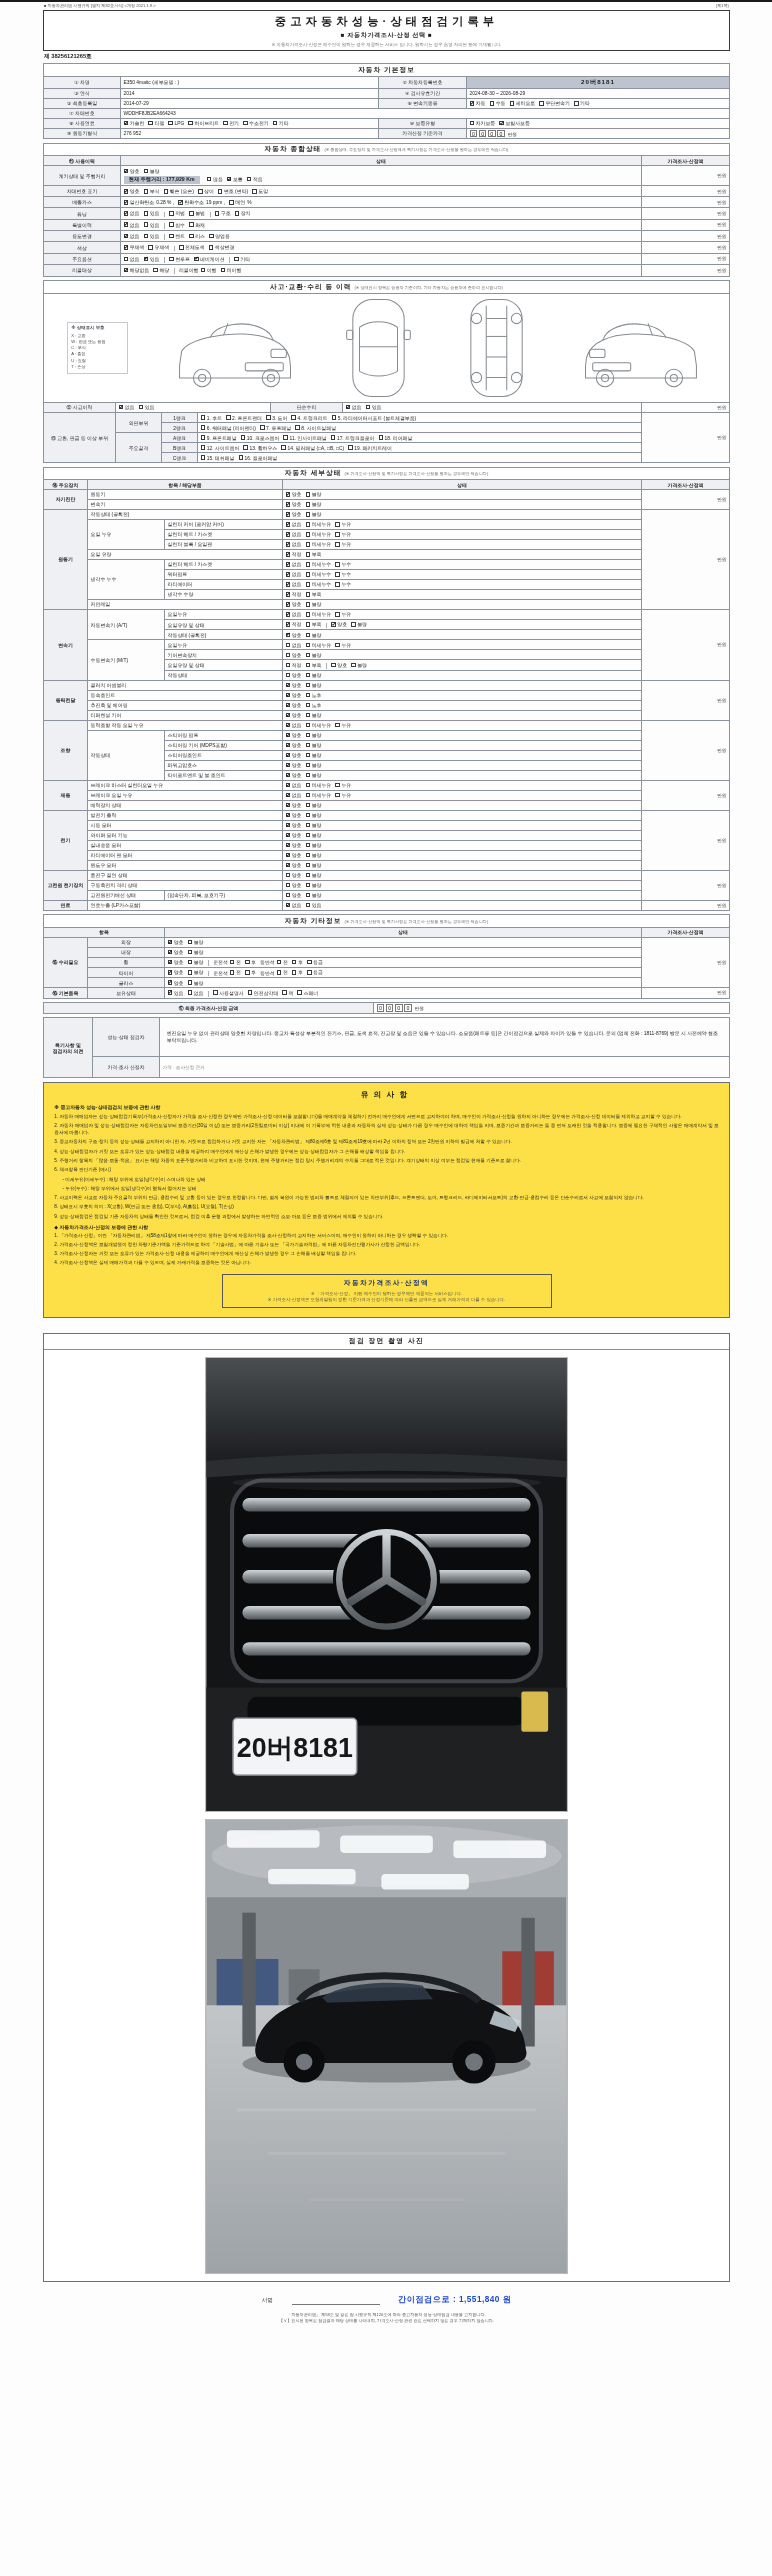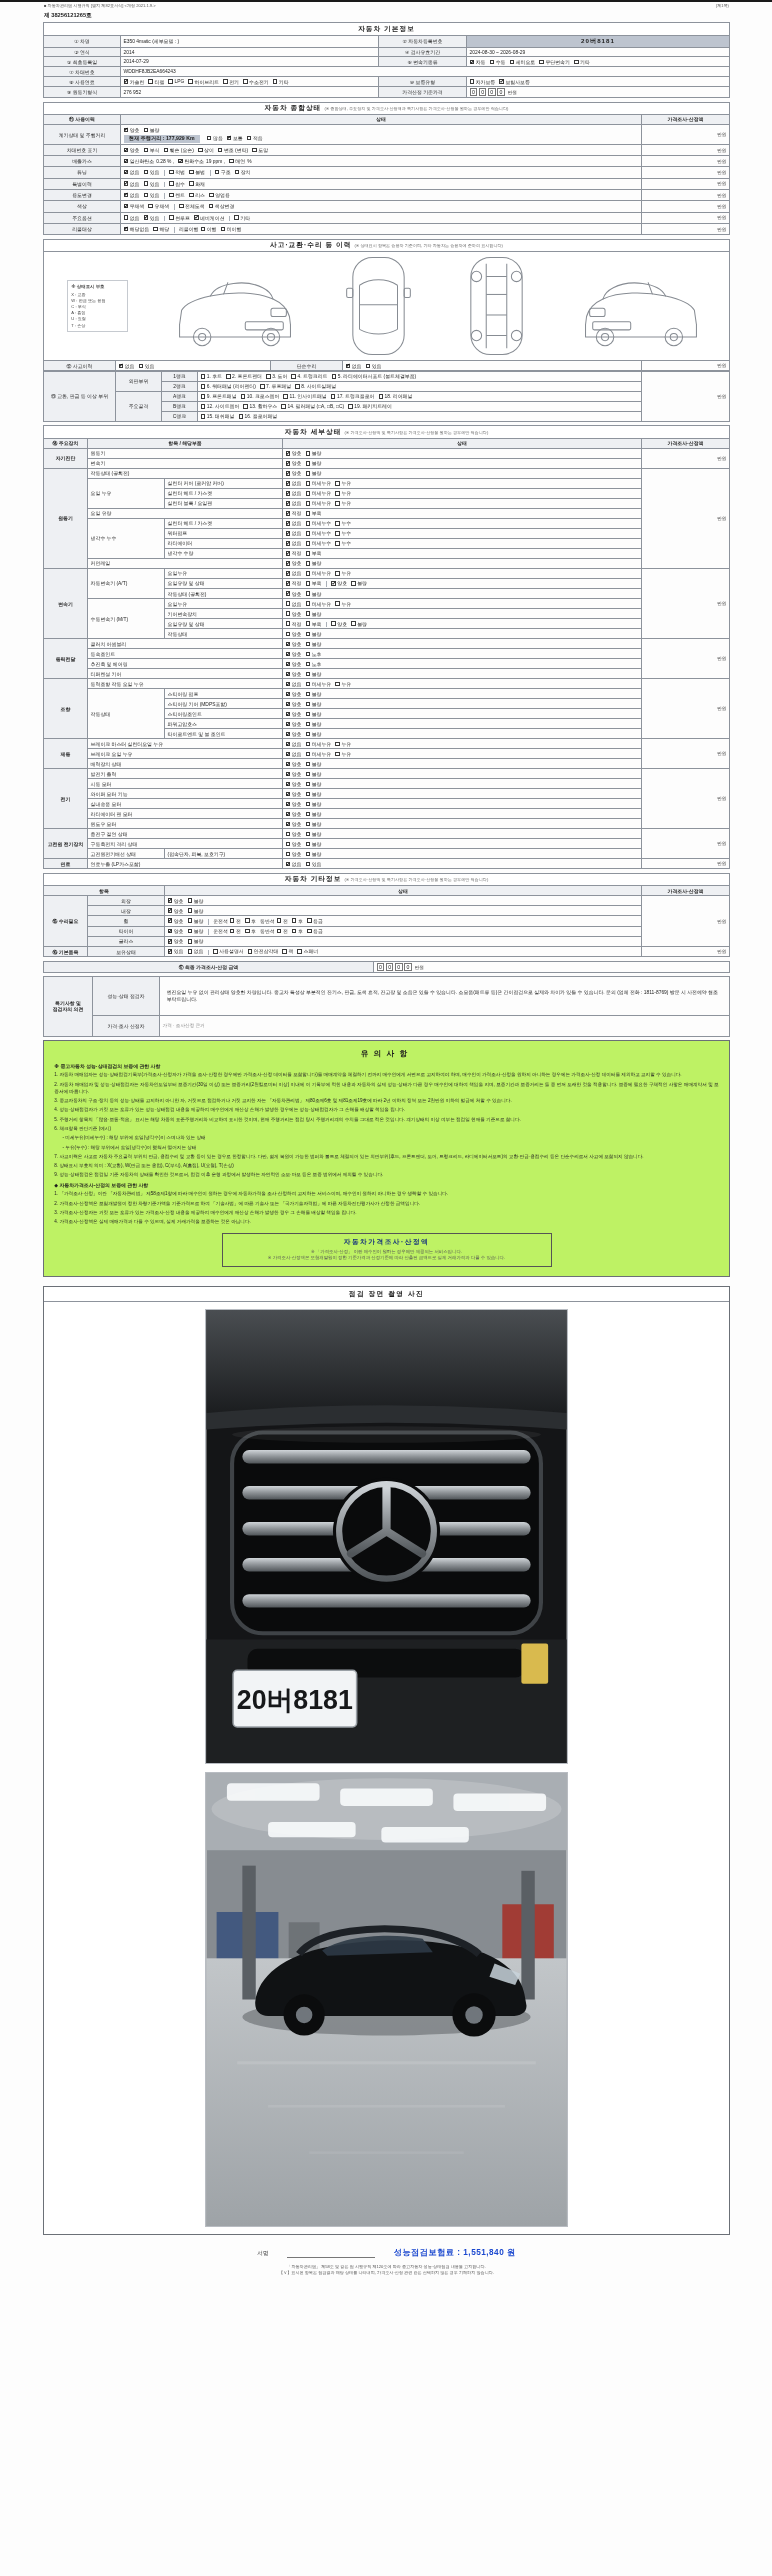--- a/index.html
+++ b/index.html
@@ -33,21 +33,21 @@
 .line{padding:0.5px 0}
 .hlbox{background:#bdc4cf;padding:0.5px 5.2px;font-weight:bold;font-size:5.2px;margin-right:7.2px;display:inline-block}
 .digit{display:inline-block;width:7.7px;height:7.7px;border:0.5px solid #777;text-align:center;font-size:5.2px;line-height:7.7px;margin-right:1.5px;background:#fff}
 .diagcell{background:#fff;padding:4.1px 2.1px}
 .diagflex{display:flex;align-items:center;justify-content:space-around}
 .legend{width:61px;font-size:4.1px;color:#444;border:0.5px solid #c6cad0;padding:2.6px 3.1px;line-height:6.2px}
 .lg-t{font-weight:bold;margin-bottom:1.5px;font-size:4.4px}
 .op-side{background:#eef0f3;text-align:center;font-weight:bold}
 .op-text{font-size:4.9px;line-height:7.2px;padding:2.1px 4.1px}
 .op-ghost{color:#888;font-size:4.6px}
-.notice-box{border:0.8px solid #6b7077;padding:7.2px 10.3px;margin-bottom:9px;background:#bef264}
+.notice-box{border:0.8px solid #6b7077;padding:7.2px 10.3px;margin-bottom:15px;background:#fde047}
 .nt-title{text-align:center;font-size:7.7px;font-weight:bold;letter-spacing:5.2px;margin-bottom:4.6px}
 .nt-sub{font-size:4.9px;font-weight:bold;margin:3.6px 0 2.1px}
 .nt-item{font-size:4.6px;line-height:7.2px;text-align:justify;margin:2.1px 0;color:#222}
 .nt-item.sub{padding-left:8.2px}
 .nt-inner{width:330px;border:0.8px solid #555;margin:7.2px auto 2.1px;padding:4.1px 5.2px;text-align:center}
 .nt-inner-title{font-size:6.7px;font-weight:bold;letter-spacing:1.5px;margin-bottom:2.6px;color:#14307e}
 .nt-inner-line{font-size:4.4px;color:#555;line-height:6.2px}
 .photo-box{border:0.8px solid #6b7077;background:#fff;margin-bottom:4.1px}
 .photo-head{border-bottom:0.5px solid #8d939c;text-align:center;font-size:6.7px;font-weight:bold;letter-spacing:1.5px;padding:2.6px 0}
 .photo-body{display:flex;flex-direction:column;align-items:center;gap:7.2px;padding:7.2px 0}
@@ -60,20 +60,25 @@
 .footnotes p{font-size:4.1px;color:#555;line-height:6.2px}
 </style>
 </head>
 <body>
 
 <div class="topbar"></div>
 <div class="page">
   <div class="topnote">
     <span>■ 자동차관리법 시행규칙 [별지 제82호서식] &lt;개정 2021.1.9.&gt;</span>
     <span>(제1쪽)</span>
+  </div>
+  <div class="titlebox">
+    <div class="title">중고자동차성능·상태점검기록부</div>
+    <div class="subtitle">■ 자동차가격조사·산정 선택 ■</div>
+    <div class="subnote">※ 자동차가격조사·산정은 매수인이 원하는 경우 제공하는 서비스 입니다. 원하시는 경우 음영 처리된 란에 기재됩니다.</div>
   </div>
   <div class="docrow">
     <span>제 38256121265호</span>
   </div>
 
   <div class="sec" id="sec-basic">
       <div class="sec-head">자동차 기본정보</div>
       <table class="grid">
         <colgroup>
           <col style="width:77px">
@@ -1333,20 +1338,20 @@
               <rect x="120" y="645" width="460" height="5" fill="#ffffff" opacity="0.10"></rect>
               <rect x="200" y="735" width="300" height="5" fill="#ffffff" opacity="0.08"></rect>
             </svg></div>
         </div>
       </div>
     </div>
 
   <div class="signrow">
     <span class="signlab">서명</span>
     <span class="signline"></span>
-    <span class="fee"><span>성능점검보험료 :</span> <span>1,551,840 원</span></span>
+    <span class="fee"><span>간이점검으로 :</span> <span>1,551,840 원</span></span>
   </div>
   <div class="footnotes">
     <p>「자동차관리법」 제58조 및 같은 법 시행규칙 제120조에 따라 중고자동차 성능·상태점검 내용을 고지합니다.</p>
     <p>【Ｖ】표시된 항목은 점검결과 해당 상태를 나타내며, 가격조사·산정 관련 란은 선택하지 않은 경우 기재하지 않습니다.</p>
   </div>
 </div>
 
 
 </body></html>

